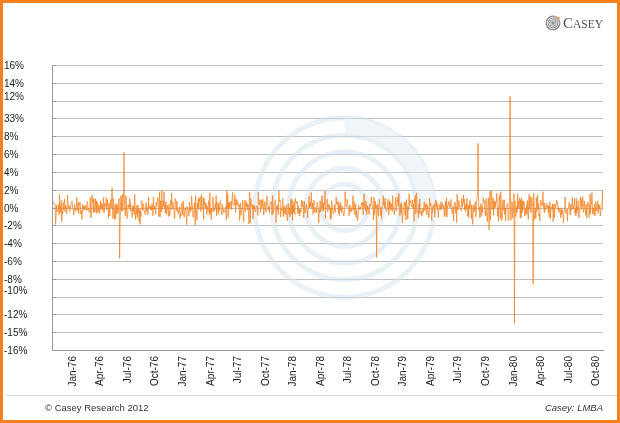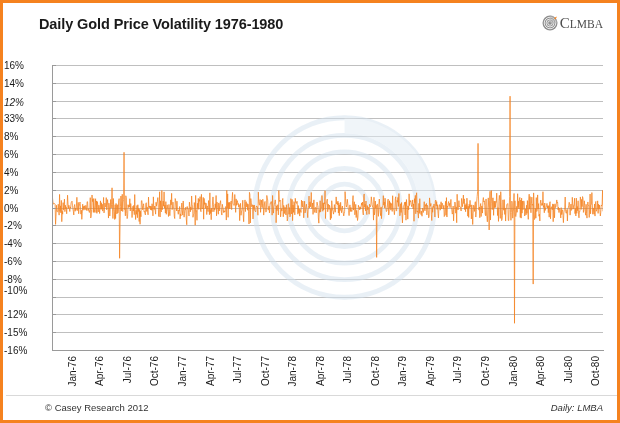--- a/index.html
+++ b/index.html
@@ -186,33 +186,32 @@
     font-style: italic;
     color: #333333;
     white-space: nowrap;
   }
 </style>
 </head>
 <body>
 
 <div id="figure">
 
-  <div id="chart-title">Daily Gold Price Volatility 1976-1980</div>
 
   <div id="brand-logo">
     <svg class="logo-mark" viewBox="0 0 32 32">
       <circle cx="16" cy="16" r="15" fill="#8f8f8f"></circle>
       <circle cx="16" cy="16" r="11.5" fill="none" stroke="#ffffff" stroke-width="1.6"></circle>
       <circle cx="16" cy="16" r="8" fill="none" stroke="#ffffff" stroke-width="1.6"></circle>
       <circle cx="16" cy="16" r="4.5" fill="none" stroke="#ffffff" stroke-width="1.6"></circle>
       <path d="M16 1 A15 15 0 0 1 31 16 L16 16 Z" fill="#b5b5b5" opacity="0.55"></path>
       <path d="M24 6 l6 -3 -3 6 z" fill="#F5821F"></path>
     </svg>
     <span class="logo-casey">
-      <span class="cap">C</span><span class="small">LMBA</span>
+      <span class="cap">C</span><span class="small">ASEY</span>
     </span>
   </div>
 
   <div id="plot-area">
     <svg id="gridlines" viewBox="0 0 551 285" preserveAspectRatio="none">
         <line x1="0" y1="0.5" x2="551" y2="0.5" stroke="#BFBFBF" stroke-width="1" shape-rendering="crispEdges"></line>
         <line x1="0" y1="18.3125" x2="551" y2="18.3125" stroke="#BFBFBF" stroke-width="1" shape-rendering="crispEdges"></line>
         <line x1="0" y1="36.125" x2="551" y2="36.125" stroke="#BFBFBF" stroke-width="1" shape-rendering="crispEdges"></line>
         <line x1="0" y1="53.9375" x2="551" y2="53.9375" stroke="#BFBFBF" stroke-width="1" shape-rendering="crispEdges"></line>
         <line x1="0" y1="71.75" x2="551" y2="71.75" stroke="#BFBFBF" stroke-width="1" shape-rendering="crispEdges"></line>
@@ -245,21 +244,21 @@
         <path d="M0.00 143.61L0.44 132.38L0.89 136.70L1.33 139.24L1.78 138.56L2.22 138.10L2.67 138.65L3.11 139.04L3.56 159.39L4.00 151.56L4.45 140.28L4.89 146.09L5.34 146.86L5.78 146.76L6.23 139.22L6.67 143.88L7.12 150.13L7.56 129.42L8.00 146.45L8.45 140.87L8.89 147.86L9.34 135.39L9.78 156.67L10.23 146.33L10.67 149.18L11.12 137.62L11.56 144.83L12.01 141.17L12.45 134.15L12.90 146.66L13.34 140.20L13.79 143.80L14.23 142.27L14.68 148.76L15.12 140.56L15.56 130.19L16.01 138.96L16.45 143.60L16.90 140.23L17.34 143.56L17.79 146.50L18.23 141.85L18.68 143.18L19.12 137.45L19.57 137.20L20.01 136.20L20.46 140.19L20.90 143.87L21.35 146.24L21.79 149.94L22.24 141.54L22.68 139.49L23.13 146.28L23.57 143.04L24.01 145.35L24.46 140.00L24.90 132.29L25.35 145.56L25.79 145.21L26.24 137.39L26.68 148.77L27.13 141.84L27.57 138.58L28.02 137.03L28.46 141.90L28.91 149.14L29.35 145.19L29.80 154.33L30.24 148.27L30.69 139.18L31.13 145.24L31.57 141.38L32.02 143.43L32.46 140.81L32.91 145.08L33.35 143.81L33.80 140.32L34.24 142.49L34.69 145.53L35.13 136.70L35.58 136.77L36.02 145.52L36.47 143.63L36.91 146.03L37.36 147.49L37.80 144.62L38.25 132.67L38.69 152.99L39.13 151.76L39.58 144.65L40.02 129.99L40.47 136.58L40.91 134.11L41.36 147.32L41.80 133.46L42.25 147.49L42.69 144.16L43.14 140.74L43.58 133.69L44.03 147.51L44.47 135.95L44.92 148.36L45.36 136.59L45.81 139.97L46.25 146.97L46.69 140.10L47.14 140.56L47.58 148.50L48.03 142.80L48.47 135.89L48.92 144.34L49.36 137.74L49.81 144.28L50.25 139.23L50.70 146.11L51.14 143.94L51.59 132.41L52.03 147.90L52.48 144.09L52.92 138.10L53.37 142.06L53.81 141.57L54.26 132.64L54.70 144.84L55.14 140.52L55.59 134.60L56.03 140.61L56.48 153.05L56.92 138.13L57.37 141.91L57.81 151.01L58.26 144.17L58.70 134.48L59.15 143.03L59.59 139.37L60.04 122.80L60.48 139.77L60.93 153.52L61.37 133.51L61.82 143.49L62.26 146.61L62.70 154.49L63.15 139.73L63.59 153.54L64.04 138.44L64.48 140.86L64.93 149.01L65.37 139.69L65.82 147.98L66.26 146.60L66.71 135.83L67.15 133.61L67.60 193.27L68.04 160.37L68.49 141.63L68.93 131.02L69.38 146.02L69.82 136.32L70.26 129.27L70.71 146.52L71.15 137.06L71.60 134.45L72.04 87.28L72.49 144.46L72.93 143.48L73.38 150.85L73.82 130.74L74.27 132.67L74.71 148.41L75.16 153.60L75.60 151.22L76.05 139.68L76.49 142.43L76.94 140.29L77.38 141.99L77.82 133.74L78.27 145.98L78.71 138.52L79.16 143.08L79.60 143.98L80.05 152.55L80.49 146.17L80.94 141.23L81.38 146.10L81.83 140.30L82.27 149.65L82.72 129.54L83.16 146.63L83.61 154.54L84.05 145.37L84.50 149.27L84.94 140.54L85.38 152.75L85.83 139.74L86.27 146.59L86.72 143.26L87.16 156.51L87.61 144.38L88.05 159.24L88.50 146.21L88.94 151.78L89.39 135.90L89.83 135.46L90.28 140.29L90.72 144.95L91.17 140.79L91.61 138.77L92.06 146.65L92.50 146.17L92.95 148.55L93.39 149.89L93.83 138.92L94.28 137.76L94.72 146.46L95.17 141.93L95.61 146.00L96.06 149.82L96.50 132.08L96.95 142.29L97.39 140.96L97.84 143.07L98.28 140.96L98.73 145.03L99.17 141.23L99.62 145.26L100.06 138.75L100.51 142.10L100.95 150.88L101.39 131.86L101.84 143.08L102.28 144.49L102.73 141.00L103.17 144.91L103.62 149.16L104.06 137.29L104.51 141.07L104.95 138.45L105.40 136.13L105.84 132.59L106.29 142.41L106.73 151.53L107.18 144.36L107.62 126.77L108.07 152.03L108.51 135.83L108.95 145.53L109.40 146.86L109.84 125.53L110.29 144.69L110.73 141.19L111.18 136.07L111.62 141.16L112.07 126.89L112.51 143.15L112.96 140.23L113.40 148.06L113.85 136.64L114.29 149.31L114.74 143.98L115.18 139.80L115.63 143.45L116.07 146.48L116.51 151.50L116.96 139.40L117.40 146.17L117.85 150.69L118.29 144.29L118.74 134.86L119.18 139.77L119.63 128.32L120.07 144.67L120.52 143.97L120.96 137.08L121.41 143.13L121.85 143.52L122.30 151.49L122.74 153.55L123.19 133.52L123.63 135.52L124.08 140.63L124.52 145.90L124.96 136.13L125.41 144.53L125.85 146.41L126.30 149.27L126.74 144.88L127.19 146.11L127.63 141.50L128.08 153.86L128.52 148.88L128.97 150.91L129.41 142.11L129.86 138.00L130.30 145.26L130.75 150.11L131.19 135.98L131.64 143.05L132.08 152.16L132.52 148.33L132.97 143.71L133.41 144.61L133.86 142.10L134.30 154.08L134.75 159.75L135.19 141.47L135.64 143.74L136.08 143.65L136.53 145.48L136.97 151.03L137.42 137.12L137.86 141.70L138.31 146.89L138.75 141.91L139.20 145.10L139.64 130.99L140.08 139.91L140.53 141.17L140.97 152.29L141.42 149.78L141.86 148.27L142.31 137.54L142.75 143.27L143.20 160.19L143.64 130.44L144.09 146.34L144.53 145.67L144.98 155.30L145.42 138.25L145.87 143.47L146.31 133.38L146.76 144.37L147.20 134.43L147.64 136.32L148.09 131.67L148.53 145.42L148.98 146.68L149.42 129.34L149.87 143.50L150.31 142.95L150.76 143.94L151.20 132.36L151.65 154.21L152.09 133.42L152.54 139.33L152.98 137.66L153.43 143.47L153.87 138.07L154.32 138.96L154.76 149.59L155.21 140.95L155.65 142.50L156.09 146.61L156.54 135.58L156.98 139.02L157.43 149.74L157.87 127.83L158.32 148.55L158.76 144.55L159.21 154.71L159.65 143.06L160.10 146.81L160.54 137.07L160.99 131.91L161.43 139.21L161.88 146.76L162.32 142.95L162.77 144.95L163.21 138.81L163.65 142.76L164.10 130.51L164.54 150.82L164.99 136.96L165.43 142.55L165.88 144.31L166.32 149.23L166.77 137.95L167.21 145.98L167.66 140.42L168.10 138.26L168.55 135.66L168.99 141.73L169.44 147.79L169.88 150.06L170.33 139.27L170.77 141.93L171.21 143.44L171.66 147.62L172.10 145.81L172.55 146.96L172.99 147.07L173.44 141.69L173.88 141.80L174.33 155.06L174.77 125.35L175.22 143.02L175.66 128.89L176.11 152.33L176.55 137.50L177.00 143.74L177.44 137.32L177.89 143.75L178.33 139.77L178.77 137.10L179.22 136.03L179.66 144.60L180.11 133.51L180.55 127.36L181.00 138.18L181.44 139.67L181.89 140.53L182.33 140.16L182.78 129.50L183.22 137.76L183.67 147.37L184.11 133.90L184.56 140.31L185.00 135.61L185.45 135.83L185.89 139.55L186.33 138.50L186.78 142.10L187.22 139.62L187.67 155.64L188.11 143.58L188.56 138.30L189.00 150.29L189.45 146.93L189.89 145.31L190.34 143.02L190.78 135.23L191.23 149.95L191.67 156.72L192.12 143.08L192.56 141.46L193.01 134.91L193.45 146.58L193.90 137.29L194.34 136.73L194.78 141.93L195.23 138.60L195.67 145.22L196.12 139.28L196.56 146.71L197.01 159.03L197.45 127.34L197.90 129.56L198.34 157.96L198.79 133.59L199.23 137.26L199.68 141.80L200.12 141.12L200.57 139.74L201.01 153.95L201.46 140.37L201.90 144.42L202.34 139.97L202.79 145.84L203.23 146.28L203.68 146.96L204.12 142.43L204.57 140.92L205.01 142.12L205.46 141.93L205.90 150.24L206.35 127.14L206.79 136.55L207.24 139.37L207.68 140.20L208.13 134.50L208.57 147.34L209.02 140.43L209.46 135.16L209.90 141.86L210.35 142.60L210.79 134.18L211.24 138.68L211.68 150.09L212.13 145.11L212.57 137.86L213.02 136.44L213.46 145.48L213.91 147.14L214.35 146.62L214.80 130.44L215.24 133.05L215.69 135.03L216.13 145.14L216.58 144.35L217.02 141.22L217.46 147.87L217.91 140.43L218.35 137.80L218.80 138.23L219.24 136.50L219.69 139.01L220.13 150.15L220.58 130.48L221.02 142.01L221.47 148.10L221.91 141.56L222.36 139.73L222.80 137.19L223.25 134.86L223.69 139.61L224.14 157.72L224.58 140.82L225.03 145.66L225.47 139.74L225.91 140.18L226.36 149.88L226.80 125.59L227.25 134.65L227.69 136.55L228.14 134.98L228.58 151.86L229.03 147.54L229.47 143.68L229.92 145.93L230.36 135.67L230.81 133.45L231.25 151.77L231.70 140.36L232.14 142.78L232.59 148.55L233.03 142.19L233.47 144.58L233.92 149.98L234.36 139.78L234.81 145.10L235.25 155.90L235.70 153.65L236.14 139.17L236.59 138.69L237.03 149.29L237.48 142.58L237.92 151.86L238.37 150.38L238.81 133.66L239.26 135.88L239.70 149.02L240.15 134.42L240.59 155.63L241.03 140.09L241.48 147.41L241.92 136.65L242.37 137.90L242.81 149.82L243.26 133.32L243.70 137.39L244.15 137.38L244.59 138.44L245.04 136.26L245.48 142.30L245.93 149.19L246.37 140.58L246.82 147.82L247.26 143.96L247.71 151.09L248.15 144.34L248.59 145.81L249.04 147.47L249.48 135.16L249.93 140.91L250.37 142.03L250.82 136.01L251.26 141.01L251.71 152.83L252.15 142.38L252.60 136.23L253.04 147.94L253.49 146.12L253.93 141.65L254.38 139.19L254.82 143.26L255.27 146.24L255.71 152.66L256.15 145.05L256.60 140.57L257.04 131.12L257.49 143.05L257.93 136.93L258.38 141.85L258.82 135.44L259.27 127.47L259.71 143.60L260.16 142.69L260.60 137.99L261.05 149.38L261.49 139.10L261.94 134.85L262.38 147.38L262.83 146.64L263.27 142.38L263.72 142.49L264.16 148.01L264.60 145.07L265.05 137.13L265.49 140.17L265.94 140.52L266.38 152.91L266.83 158.16L267.27 144.64L267.72 147.37L268.16 135.72L268.61 146.91L269.05 143.70L269.50 143.33L269.94 130.52L270.39 136.06L270.83 146.30L271.28 138.08L271.72 144.90L272.16 137.59L272.61 138.77L273.05 125.73L273.50 153.51L273.94 140.44L274.39 136.76L274.83 136.18L275.28 134.13L275.72 146.78L276.17 138.98L276.61 141.32L277.06 144.49L277.50 140.20L277.95 142.00L278.39 154.83L278.84 143.60L279.28 153.27L279.72 135.73L280.17 140.93L280.61 145.31L281.06 146.60L281.50 149.14L281.95 145.95L282.39 139.57L282.84 145.04L283.28 147.21L283.73 141.32L284.17 131.90L284.62 138.79L285.06 137.38L285.51 139.73L285.95 136.09L286.40 148.02L286.84 137.82L287.28 150.59L287.73 139.82L288.17 145.54L288.62 137.30L289.06 143.77L289.51 147.73L289.95 143.02L290.40 141.03L290.84 145.39L291.29 148.10L291.73 150.96L292.18 148.54L292.62 146.36L293.07 126.62L293.51 133.24L293.96 139.43L294.40 142.07L294.85 139.74L295.29 134.28L295.73 138.34L296.18 143.22L296.62 145.34L297.07 150.59L297.51 143.55L297.96 139.89L298.40 146.53L298.85 142.37L299.29 144.80L299.74 146.62L300.18 144.78L300.63 135.42L301.07 130.62L301.52 145.08L301.96 140.06L302.41 136.78L302.85 149.80L303.29 145.88L303.74 139.37L304.18 152.53L304.63 145.39L305.07 149.89L305.52 155.50L305.96 152.34L306.41 140.27L306.85 142.05L307.30 142.19L307.74 144.98L308.19 141.83L308.63 143.96L309.08 142.10L309.52 138.02L309.97 140.27L310.41 137.01L310.85 147.03L311.30 149.94L311.74 131.04L312.19 128.95L312.63 142.23L313.08 139.20L313.52 145.76L313.97 136.02L314.41 146.62L314.86 149.67L315.30 140.56L315.75 144.77L316.19 142.42L316.64 142.42L317.08 149.19L317.53 139.15L317.97 141.00L318.41 141.82L318.86 139.98L319.30 131.83L319.75 136.00L320.19 139.50L320.64 142.22L321.08 142.39L321.53 155.12L321.97 132.26L322.42 149.94L322.86 146.63L323.31 136.06L323.75 143.20L324.20 140.34L324.64 192.38L325.09 139.10L325.53 139.26L325.97 144.88L326.42 151.35L326.86 139.40L327.31 134.01L327.75 139.77L328.20 147.16L328.64 150.67L329.09 141.88L329.53 153.65L329.98 143.37L330.42 141.86L330.87 140.89L331.31 130.67L331.76 139.97L332.20 136.95L332.65 143.20L333.09 133.21L333.54 139.73L333.98 143.88L334.42 146.56L334.87 145.93L335.31 142.26L335.76 135.47L336.20 134.05L336.65 149.98L337.09 148.12L337.54 135.78L337.98 143.02L338.43 137.66L338.87 145.14L339.32 140.11L339.76 138.41L340.21 146.43L340.65 130.72L341.10 143.33L341.54 143.93L341.98 145.86L342.43 149.66L342.87 143.60L343.32 133.81L343.76 131.76L344.21 145.93L344.65 145.83L345.10 135.39L345.54 137.20L345.99 132.38L346.43 141.44L346.88 128.50L347.32 141.94L347.77 150.80L348.21 149.94L348.66 138.74L349.10 147.47L349.54 137.49L349.99 147.98L350.43 157.91L350.88 147.97L351.32 141.65L351.77 140.67L352.21 139.73L352.66 137.23L353.10 149.97L353.55 136.90L353.99 155.19L354.44 134.55L354.88 140.80L355.33 140.94L355.77 154.15L356.22 141.06L356.66 144.87L357.10 128.83L357.55 140.63L357.99 135.33L358.44 136.71L358.88 135.75L359.33 139.72L359.77 141.73L360.22 139.74L360.66 134.93L361.11 143.97L361.55 138.87L362.00 156.25L362.44 133.66L362.89 137.59L363.33 130.41L363.78 148.79L364.22 130.76L364.67 127.72L365.11 146.91L365.55 145.93L366.00 148.76L366.44 153.10L366.89 138.42L367.33 148.41L367.78 133.66L368.22 145.97L368.67 147.82L369.11 149.69L369.56 146.22L370.00 151.22L370.45 142.98L370.89 144.77L371.34 147.48L371.78 143.27L372.23 136.70L372.67 145.35L373.11 145.87L373.56 139.61L374.00 141.10L374.45 138.43L374.89 149.91L375.34 140.25L375.78 141.53L376.23 145.72L376.67 152.87L377.12 151.42L377.56 132.90L378.01 138.49L378.45 141.19L378.90 138.45L379.34 149.59L379.79 155.51L380.23 142.49L380.67 147.27L381.12 140.84L381.56 142.48L382.01 138.96L382.45 141.83L382.90 152.02L383.34 136.23L383.79 135.06L384.23 140.91L384.68 136.60L385.12 144.46L385.57 139.70L386.01 148.59L386.46 152.91L386.90 143.26L387.35 139.67L387.79 139.93L388.23 145.20L388.68 139.52L389.12 136.76L389.57 143.93L390.01 138.03L390.46 138.76L390.90 141.93L391.35 144.10L391.79 140.30L392.24 151.59L392.68 150.14L393.13 142.72L393.57 136.30L394.02 150.33L394.46 132.64L394.91 152.02L395.35 141.01L395.79 142.48L396.24 138.11L396.68 136.53L397.13 140.64L397.57 138.36L398.02 142.68L398.46 139.09L398.91 134.41L399.35 142.50L399.80 144.83L400.24 149.10L400.69 147.84L401.13 141.09L401.58 155.87L402.02 144.80L402.47 142.78L402.91 137.02L403.36 139.16L403.80 148.17L404.24 141.86L404.69 157.73L405.13 129.25L405.58 143.34L406.02 145.02L406.47 142.18L406.91 135.66L407.36 141.98L407.80 141.46L408.25 142.03L408.69 143.60L409.14 146.03L409.58 133.48L410.03 136.94L410.47 141.69L410.92 137.89L411.36 130.05L411.80 138.56L412.25 133.89L412.69 144.66L413.14 140.03L413.58 146.69L414.03 138.63L414.47 143.78L414.92 133.13L415.36 138.97L415.81 151.15L416.25 141.23L416.70 152.43L417.14 139.28L417.59 142.85L418.03 135.33L418.48 141.49L418.92 140.50L419.36 153.93L419.81 139.83L420.25 147.33L420.70 159.47L421.14 148.78L421.59 140.19L422.03 141.32L422.48 146.43L422.92 139.15L423.37 136.71L423.81 152.05L424.26 146.63L424.70 136.97L425.15 131.52L425.59 126.64L426.04 78.38L426.48 132.01L426.92 145.14L427.37 142.01L427.81 152.74L428.26 141.17L428.70 138.52L429.15 151.51L429.59 141.21L430.04 140.95L430.48 148.09L430.93 135.38L431.37 132.55L431.82 136.94L432.26 135.87L432.71 140.23L433.15 149.08L433.60 150.73L434.04 133.97L434.49 150.17L434.93 151.81L435.37 156.81L435.82 143.21L436.26 132.89L436.71 142.58L437.15 164.96L437.60 135.45L438.04 126.29L438.49 155.04L438.93 136.18L439.38 125.52L439.82 138.34L440.27 144.66L440.71 132.98L441.16 132.86L441.60 150.33L442.05 136.14L442.49 142.66L442.93 136.15L443.38 142.50L443.82 136.55L444.27 137.29L444.71 128.15L445.16 140.04L445.60 150.56L446.05 142.69L446.49 156.39L446.94 135.16L447.38 130.34L447.83 136.55L448.27 153.40L448.72 126.71L449.16 137.12L449.61 155.61L450.05 154.46L450.49 150.27L450.94 134.87L451.38 144.82L451.83 145.22L452.27 134.64L452.72 149.41L453.16 143.07L453.61 156.04L454.05 145.49L454.50 141.22L454.94 139.37L455.39 138.87L455.83 138.55L456.28 155.34L456.72 155.74L457.17 144.68L457.61 131.71L458.05 31.17L458.50 147.88L458.94 155.32L459.39 147.38L459.83 136.11L460.28 138.16L460.72 153.16L461.17 146.89L461.61 143.40L462.06 128.47L462.50 258.28L462.95 135.77L463.39 150.93L463.84 151.56L464.28 148.21L464.73 141.40L465.17 147.28L465.62 128.72L466.06 142.43L466.50 136.27L466.95 143.92L467.39 134.74L467.84 132.43L468.28 152.46L468.73 135.07L469.17 153.11L469.62 133.16L470.06 148.16L470.51 136.04L470.95 144.74L471.40 138.96L471.84 135.90L472.29 138.00L472.73 151.00L473.18 146.22L473.62 143.96L474.06 149.89L474.51 140.26L474.95 148.30L475.40 135.60L475.84 145.73L476.29 154.33L476.73 135.67L477.18 129.17L477.62 144.23L478.07 131.58L478.51 140.68L478.96 147.78L479.40 138.80L479.85 132.15L480.29 140.30L480.74 139.19L481.18 219.09L481.62 127.90L482.07 142.17L482.51 154.54L482.96 153.20L483.40 143.36L483.85 153.12L484.29 132.60L484.74 146.54L485.18 145.39L485.63 129.92L486.07 143.94L486.52 138.65L486.96 151.22L487.41 149.13L487.85 155.94L488.30 138.28L488.74 135.11L489.18 139.39L489.63 140.46L490.07 138.31L490.52 140.29L490.96 126.71L491.41 142.41L491.85 140.58L492.30 147.78L492.74 138.01L493.19 145.46L493.63 142.96L494.08 142.33L494.52 140.45L494.97 138.40L495.41 142.99L495.86 140.63L496.30 147.62L496.74 140.76L497.19 152.17L497.63 138.36L498.08 136.71L498.52 153.79L498.97 143.18L499.41 141.73L499.86 143.05L500.30 144.88L500.75 138.88L501.19 156.69L501.64 139.42L502.08 142.15L502.53 152.83L502.97 138.82L503.42 142.57L503.86 142.10L504.31 139.32L504.75 134.94L505.19 138.03L505.64 137.38L506.08 145.02L506.53 142.32L506.97 147.55L507.42 143.23L507.86 143.82L508.31 147.04L508.75 152.96L509.20 142.64L509.64 149.57L510.09 144.80L510.53 144.96L510.98 150.44L511.42 157.63L511.87 147.82L512.31 144.85L512.75 142.21L513.20 132.02L513.64 146.25L514.09 148.25L514.53 148.09L514.98 144.50L515.42 155.99L515.87 143.39L516.31 142.93L516.76 140.27L517.20 137.29L517.65 139.81L518.09 150.14L518.54 143.64L518.98 139.04L519.43 145.38L519.87 144.19L520.31 132.31L520.76 140.66L521.20 144.14L521.65 140.26L522.09 140.54L522.54 133.23L522.98 148.62L523.43 143.64L523.87 150.97L524.32 133.09L524.76 148.33L525.21 141.46L525.65 145.69L526.10 135.77L526.54 149.84L526.99 152.85L527.43 146.34L527.87 146.62L528.32 131.95L528.76 134.98L529.21 144.45L529.65 134.38L530.10 141.61L530.54 131.57L530.99 133.30L531.43 147.42L531.88 144.15L532.32 135.80L532.77 140.49L533.21 146.37L533.66 150.20L534.10 139.31L534.55 148.39L534.99 153.12L535.44 140.37L535.88 136.96L536.32 140.70L536.77 140.22L537.21 152.44L537.66 144.09L538.10 129.03L538.55 148.82L538.99 140.35L539.44 139.09L539.88 127.59L540.33 138.79L540.77 149.22L541.22 142.94L541.66 146.00L542.11 149.29L542.55 139.03L543.00 151.09L543.44 137.73L543.88 136.42L544.33 146.25L544.77 144.67L545.22 144.04L545.66 135.86L546.11 148.40L546.55 139.16L547.00 144.11L547.44 140.10L547.89 144.72L548.33 150.98L548.78 147.38L549.22 139.93L549.67 140.86L550.11 139.66L550.56 125.45L551.00 145.90" fill="none" stroke="#F58220" stroke-width="0.8" stroke-linejoin="round" stroke-linecap="round" opacity="0.95"></path>
       </svg>
   </div>
 
   <div id="axis-left"></div>
   <div id="axis-bottom"></div>
 
   <div id="y-axis-labels">
       <div class="ytick" style="top: 0px;">16%</div>
       <div class="ytick" style="top: 17.8125px;">14%</div>
-      <div class="ytick" style="top: 37px; font-style: italic;">12%</div>
+      <div class="ytick" style="top: 31px;">12%</div>
       <div class="ytick" style="top: 53.4375px;">33%</div>
       <div class="ytick" style="top: 71.25px;">8%</div>
       <div class="ytick" style="top: 89.0625px;">6%</div>
       <div class="ytick" style="top: 106.875px;">4%</div>
       <div class="ytick" style="top: 124.688px;">2%</div>
       <div class="ytick" style="top: 142.5px;">0%</div>
       <div class="ytick" style="top: 160.312px;">-2%</div>
       <div class="ytick" style="top: 178.125px;">-4%</div>
       <div class="ytick" style="top: 195.938px;">-6%</div>
       <div class="ytick" style="top: 213.75px;">-8%</div>
@@ -286,21 +285,21 @@
       <div class="xtick" style="left: 449.475px;">Jul-79</div>
       <div class="xtick" style="left: 477.025px;">Oct-79</div>
       <div class="xtick" style="left: 504.575px;">Jan-80</div>
       <div class="xtick" style="left: 532.125px;">Apr-80</div>
       <div class="xtick" style="left: 559.675px;">Jul-80</div>
       <div class="xtick" style="left: 587.225px;">Oct-80</div>
     </div>
 
   <div id="footer-rule"></div>
   <div id="copyright">© Casey Research 2012</div>
-  <div id="source-note">Daily: LMBA</div>
+  <div id="source-note">Casey: LMBA</div>
 
 <div class="ytickmark" style="top: 62px;"></div>
     <div class="ytickmark" style="top: 79.8125px;"></div>
     <div class="ytickmark" style="top: 97.625px;"></div>
     <div class="ytickmark" style="top: 115.438px;"></div>
     <div class="ytickmark" style="top: 133.25px;"></div>
     <div class="ytickmark" style="top: 151.062px;"></div>
     <div class="ytickmark" style="top: 168.875px;"></div>
     <div class="ytickmark" style="top: 186.688px;"></div>
     <div class="ytickmark" style="top: 204.5px;"></div>

